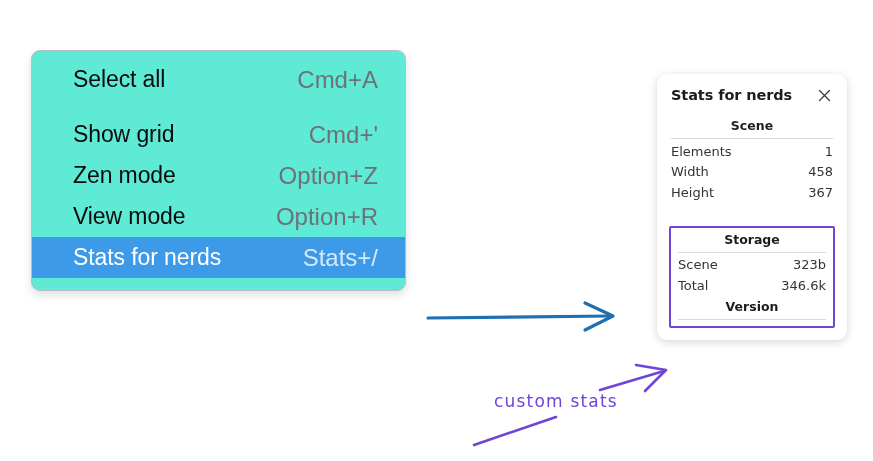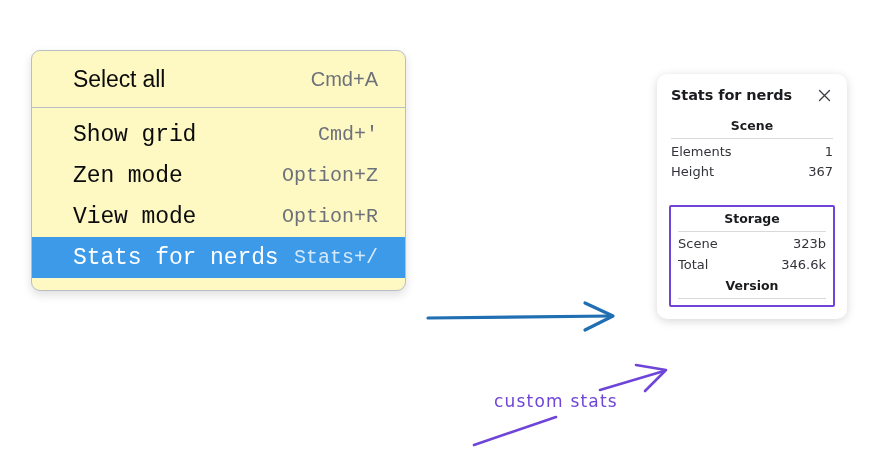--- a/index.html
+++ b/index.html
@@ -15,30 +15,30 @@
     font-family: "Liberation Sans", sans-serif;
     -webkit-font-smoothing: antialiased;
   }
 
   
   #context-menu {
     position: absolute;
     left: 31px;
     top: 50px;
     width: 375px;
-    background: #fef9c3;
+    background: #5eead4;
     border: 1px solid #b9bec6;
     border-radius: 9px;
     box-shadow: 0 4px 10px rgba(0,0,0,0.13);
     overflow: hidden;
     box-sizing: border-box;
   }
   .menu-section { padding: 6px 0; }
   .menu-section.first { padding: 8px 0 7px 0; }
-  .menu-section.second { padding: 6px 0 12px 0; font-family: Liberation Mono, monospace; }
+  .menu-section.second { padding: 6px 0 12px 0; }
   .menu-sep {
     height: 1px;
     background: #b9bec6;
     width: 100%;
   }
   .menu-item {
     display: flex;
     align-items: center;
     justify-content: space-between;
     height: 41px;
@@ -46,21 +46,21 @@
     box-sizing: border-box;
     cursor: default;
   }
   .menu-item .mi-label {
     font-size: 23px;
     color: #0b0b0c;
     letter-spacing: -0.1px;
     white-space: nowrap;
   }
   .menu-item .mi-shortcut {
-    font-size: 20px;
+    font-size: 24px;
     color: #6d7179;
     white-space: nowrap;
   }
   .menu-item.selected { background: #3d9ae8; }
   .menu-item.selected .mi-label { color: #ffffff; }
   .menu-item.selected .mi-shortcut { color: #d5e9fa; }
 
   
   #stats-panel {
     position: absolute;
@@ -195,20 +195,24 @@
       </svg>
     </span>
   </div>
 
   <div class="stats-group">
     <div class="group-title">Scene</div>
     <div class="group-rule"></div>
     <div class="stat-row">
       <span class="sr-key">Elements</span>
       <span class="sr-val">1</span>
+    </div>
+    <div class="stat-row">
+      <span class="sr-key">Width</span>
+      <span class="sr-val">458</span>
     </div>
     <div class="stat-row">
       <span class="sr-key">Height</span>
       <span class="sr-val">367</span>
     </div>
   </div>
 
   <div id="custom-section">
     <div class="stats-group">
       <div class="group-title">Storage</div>

